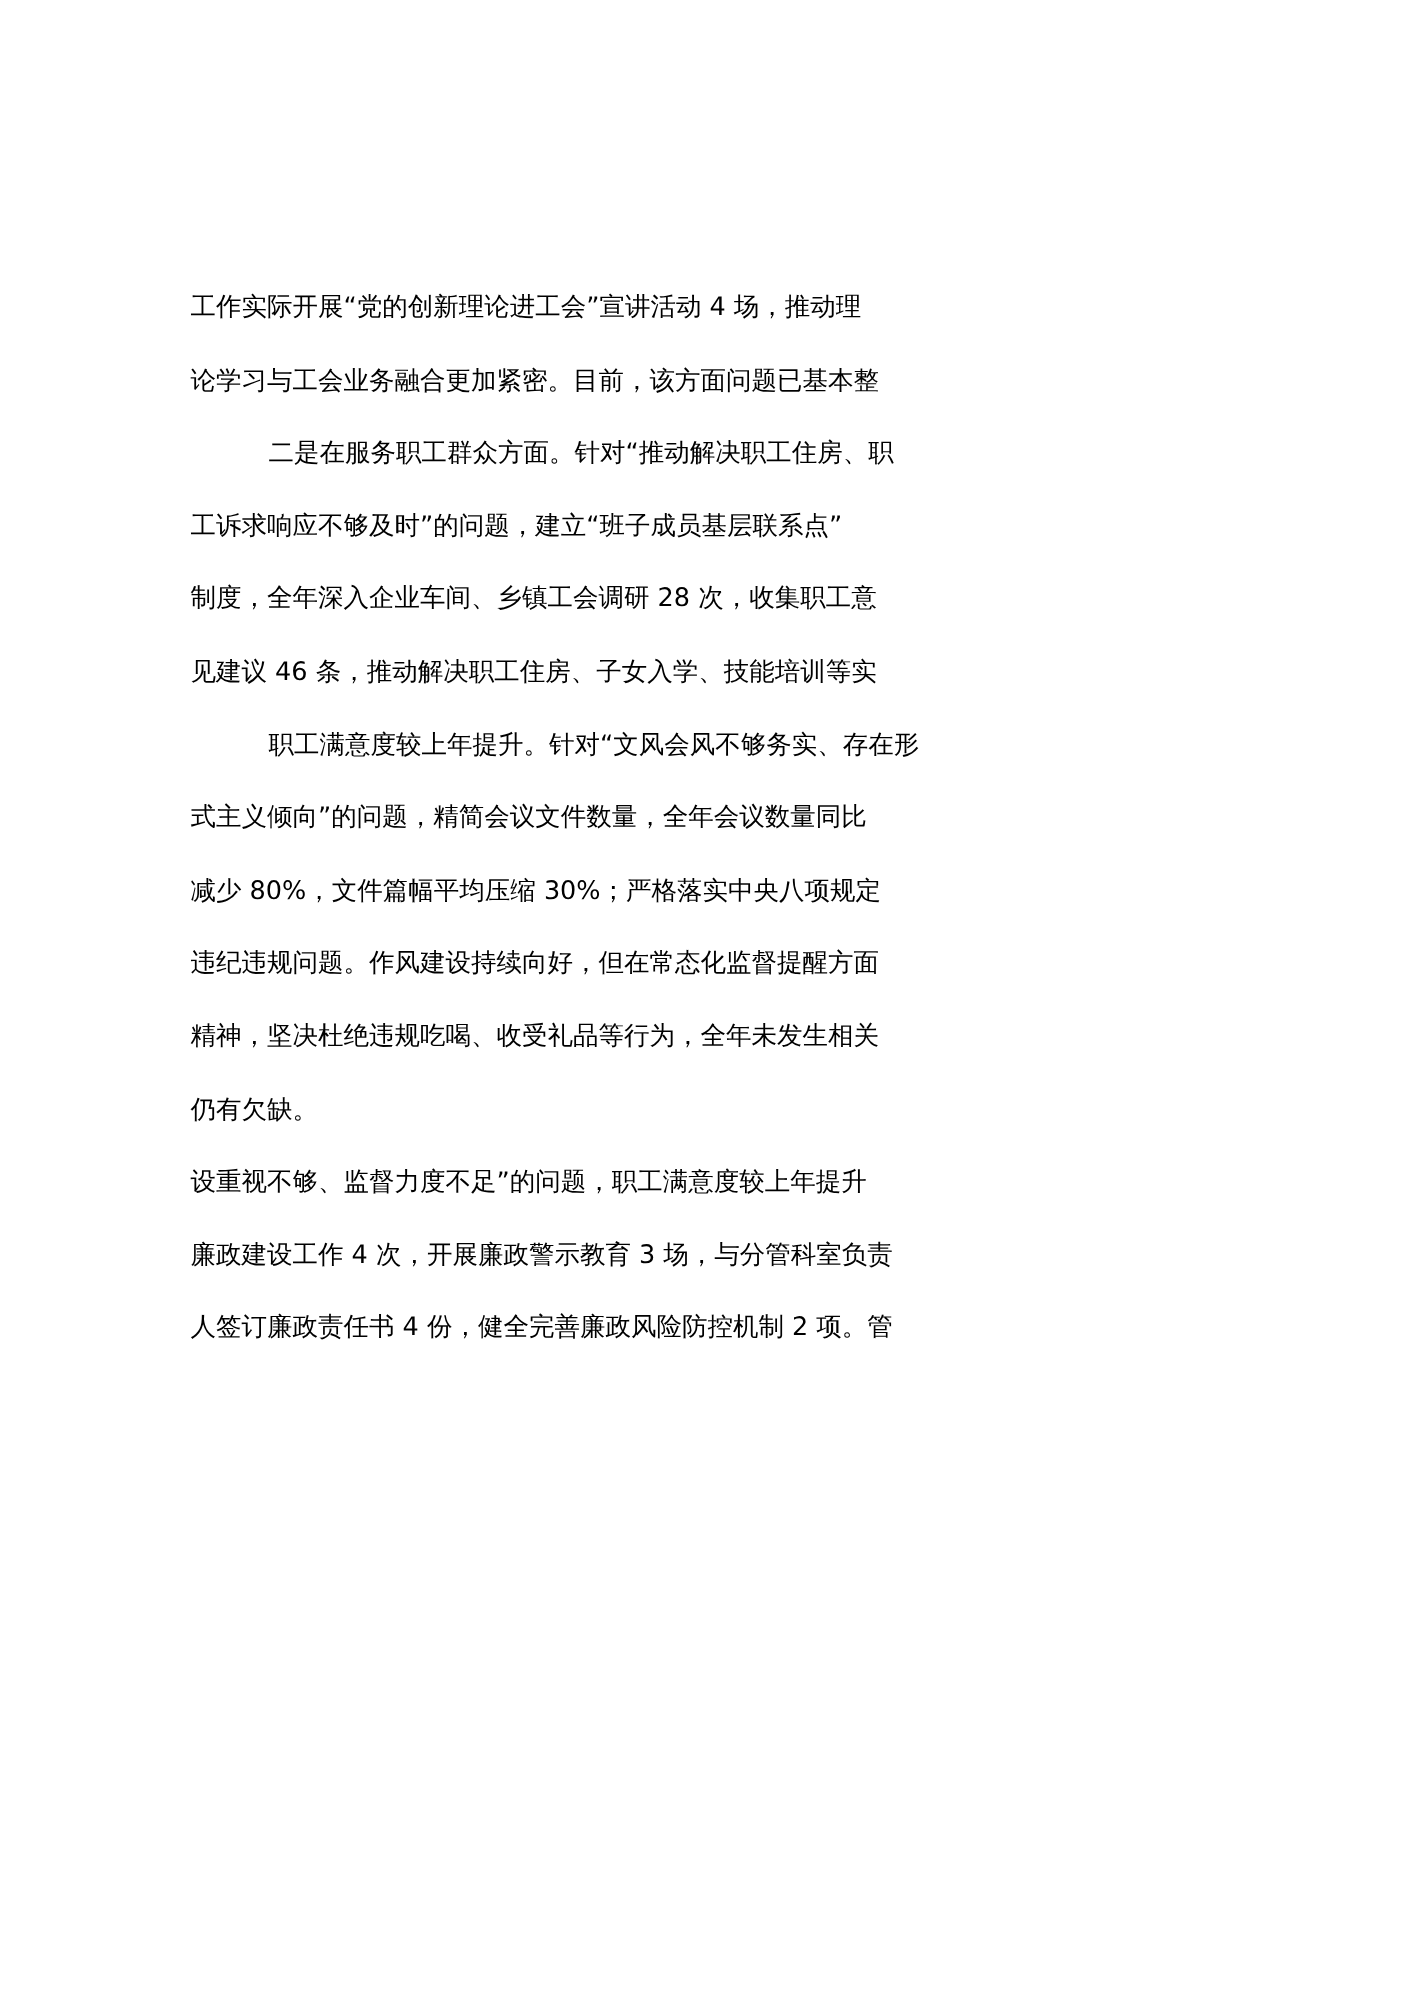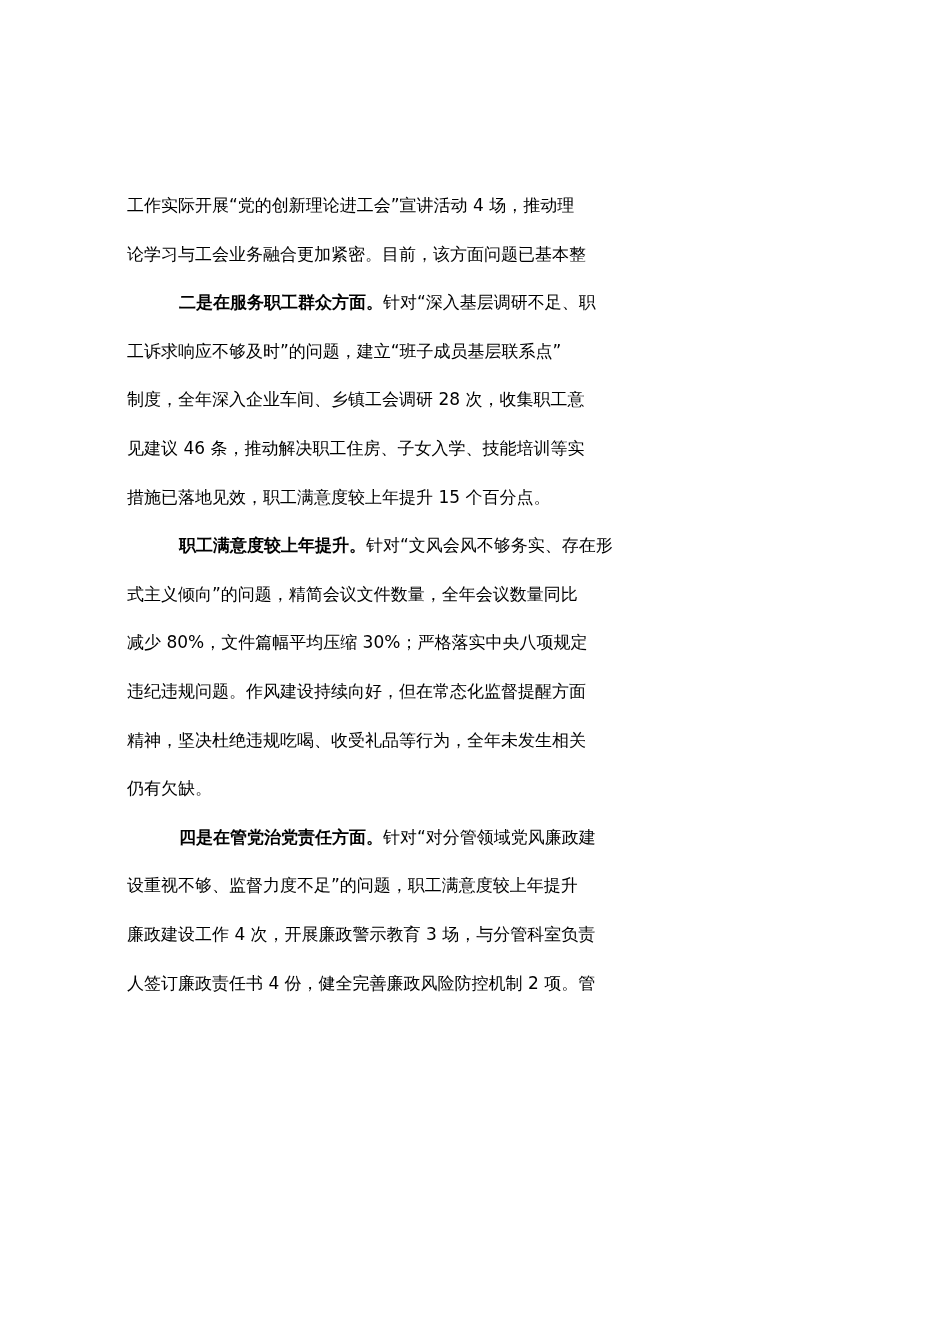--- a/index.html
+++ b/index.html
@@ -25,56 +25,52 @@
       height: 48.6px;
       line-height: 48.6px;
       font-size: 17px;
       white-space: nowrap;
       letter-spacing: 0px;
     }
     .indent {
       padding-left: 52px;
     }
     .bold {
-      font-weight: bold;
+      font-weight: normal;
     }
   </style>
 </head>
 <body>
 
 <div class="page">
 
   <div>
     <div class="line">工作实际开展“党的创新理论进工会”宣讲活动 4 场，推动理</div>
     <div class="line">论学习与工会业务融合更加紧密。目前，该方面问题已基本整</div>
   </div>
 
   <div>
     <div class="line indent">
-      <span class="bold">二是在服务职工群众方面。</span><span>针对“深入基层调研不足、职</span>
+      <span class="bold">二是在服务职工群众方面。</span><span>针对“推动解决职工住房、职</span>
     </div>
     <div class="line">工诉求响应不够及时”的问题，建立“班子成员基层联系点”</div>
     <div class="line">制度，全年深入企业车间、乡镇工会调研 28 次，收集职工意</div>
     <div class="line">见建议 46 条，推动解决职工住房、子女入学、技能培训等实</div>
-    <div class="line">措施已落地见效，职工满意度较上年提升 15 个百分点。</div>
   </div>
 
   <div>
     <div class="line indent">
       <span class="bold">职工满意度较上年提升。</span><span>针对“文风会风不够务实、存在形</span>
     </div>
     <div class="line">式主义倾向”的问题，精简会议文件数量，全年会议数量同比</div>
     <div class="line">减少 80%，文件篇幅平均压缩 30%；严格落实中央八项规定</div>
     <div class="line">违纪违规问题。作风建设持续向好，但在常态化监督提醒方面</div>
     <div class="line">精神，坚决杜绝违规吃喝、收受礼品等行为，全年未发生相关</div>
     <div class="line">仍有欠缺。</div>
   </div>
 
   <div>
-    <div class="line indent">
-      <span class="bold">四是在管党治党责任方面。</span><span>针对“对分管领域党风廉政建</span>
-    </div>
     <div class="line">设重视不够、监督力度不足”的问题，职工满意度较上年提升</div>
     <div class="line">廉政建设工作 4 次，开展廉政警示教育 3 场，与分管科室负责</div>
     <div class="line">人签订廉政责任书 4 份，健全完善廉政风险防控机制 2 项。管</div>
   </div>
 
 </div>
 
 </body></html>

